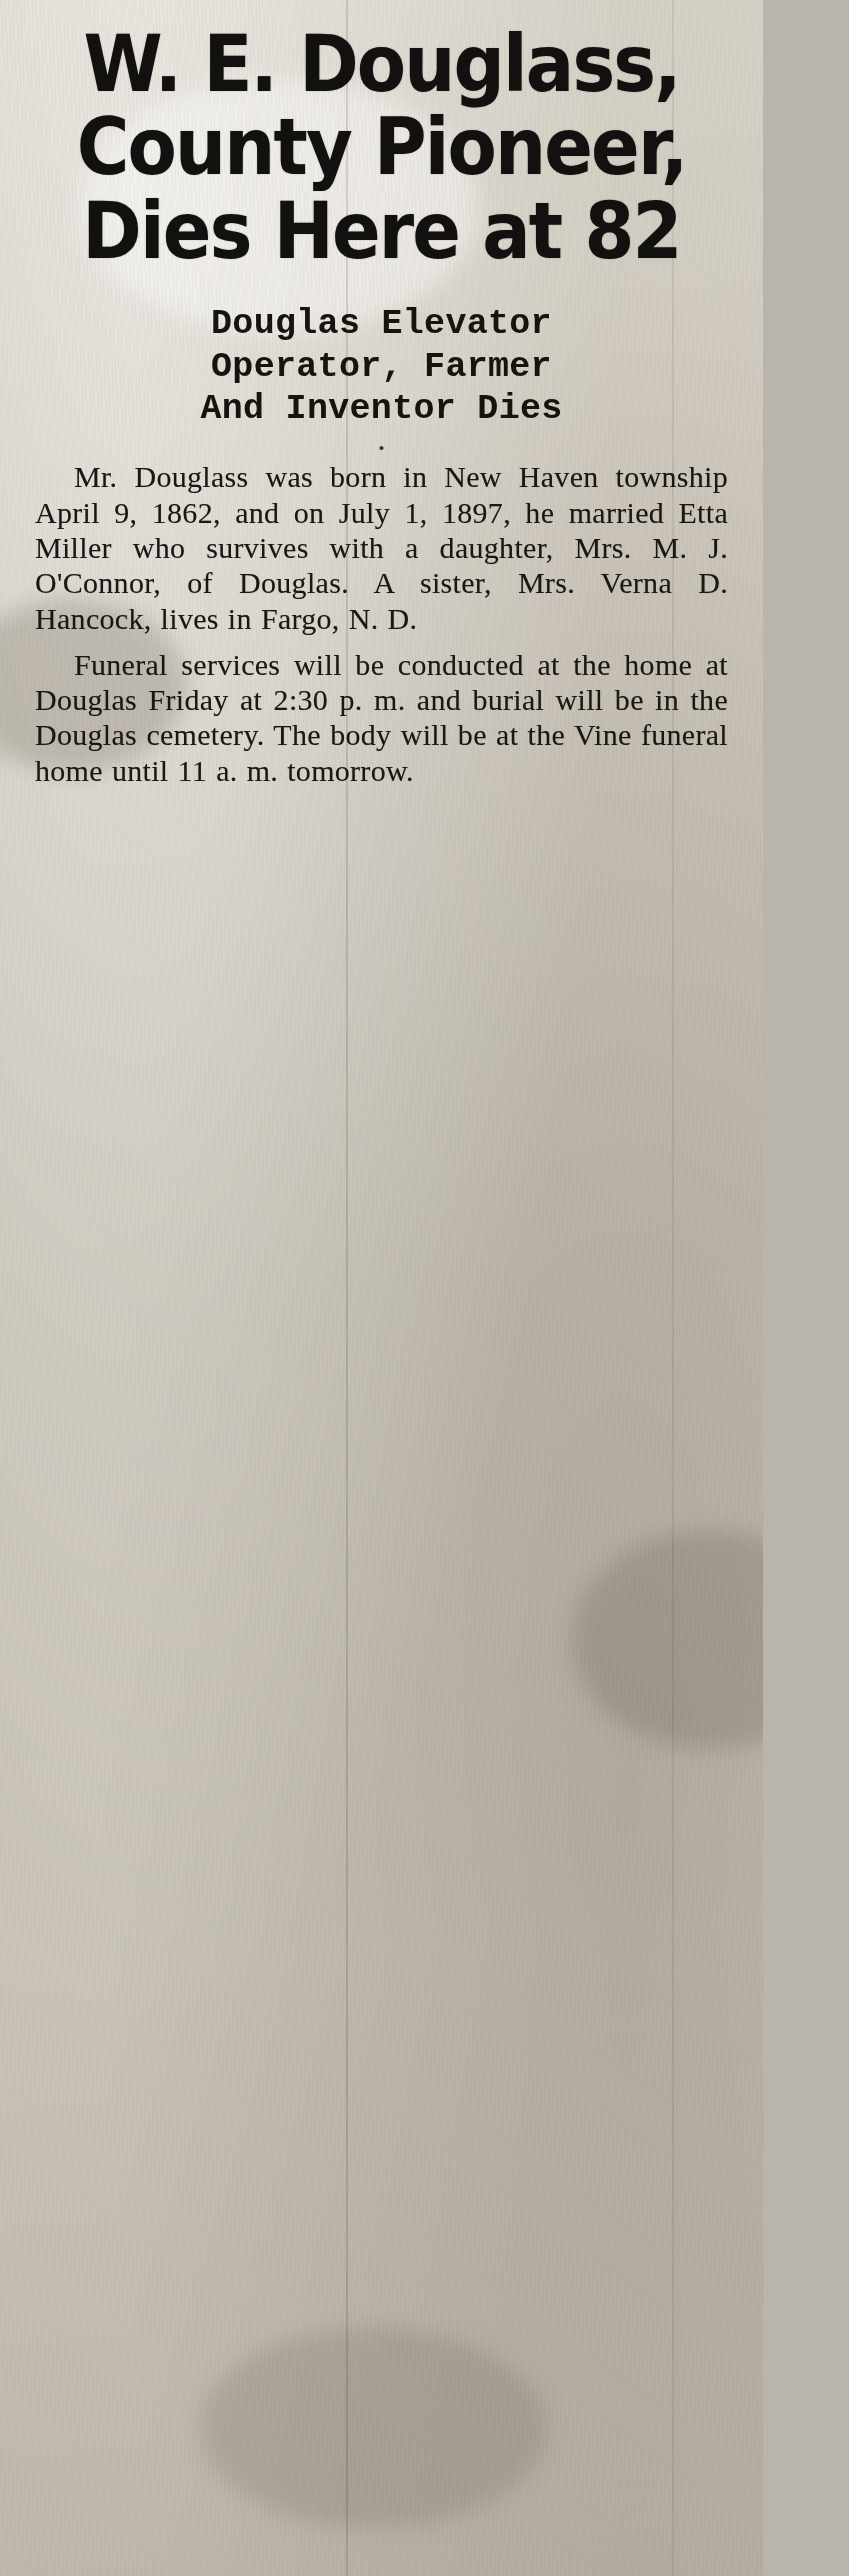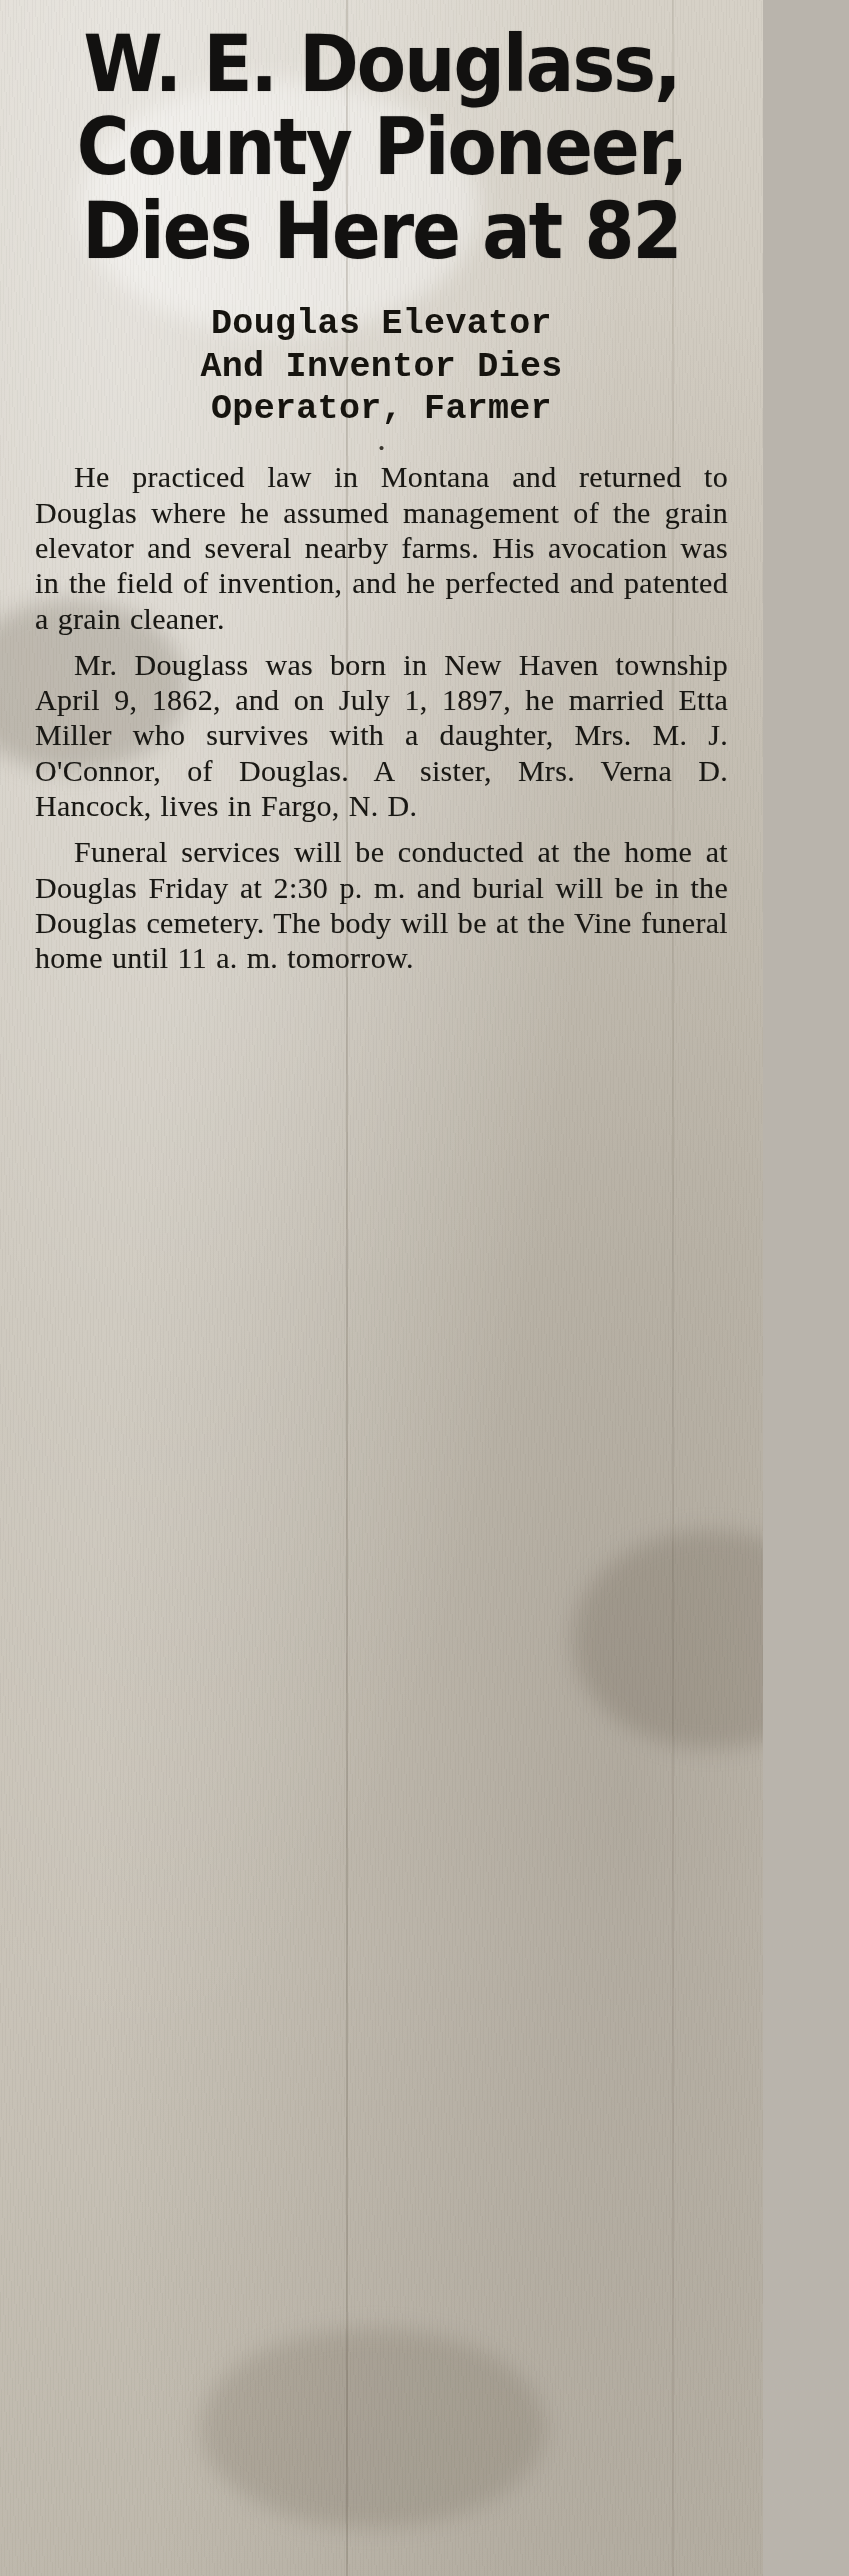--- a/index.html
+++ b/index.html
@@ -135,27 +135,26 @@
   <div class="content">
 
     <h1 class="headline">
       <span class="hl-line">W. E. Douglass,</span>
       <span class="hl-line">County Pioneer,</span>
       <span class="hl-line">Dies Here at 82</span>
     </h1>
 
     <h2 class="subhead">
       <span class="sh-line">Douglas Elevator</span>
+      <span class="sh-line">Operator, Farmer</span>
       <span class="sh-line">And Inventor Dies</span>
-      <span class="sh-line">Operator, Farmer</span>
     </h2>
 
     <div class="dot-sep">•</div>
 
     <div class="body-text">
-      <p class="last-line-left">He practiced law in Montana and returned to Douglas where he assumed management of the grain elevator and several nearby farms. His avocation was in the field of invention, and he perfected and patented a grain cleaner.</p>
       <p class="last-line-left">Mr. Douglass was born in New Haven township April 9, 1862, and on July 1, 1897, he married Etta Miller who survives with a daughter, Mrs. M. J. O'Connor, of Douglas. A sister, Mrs. Verna D. Hancock, lives in Fargo, N. D.</p>
       <p class="last-line-left">Funeral services will be conducted at the home at Douglas Friday at 2:30 p. m. and burial will be in the Douglas cemetery. The body will be at the Vine funeral home until 11 a. m. tomorrow.</p>
     </div>
 
   </div>
 </div>
 
 
 </body></html>

